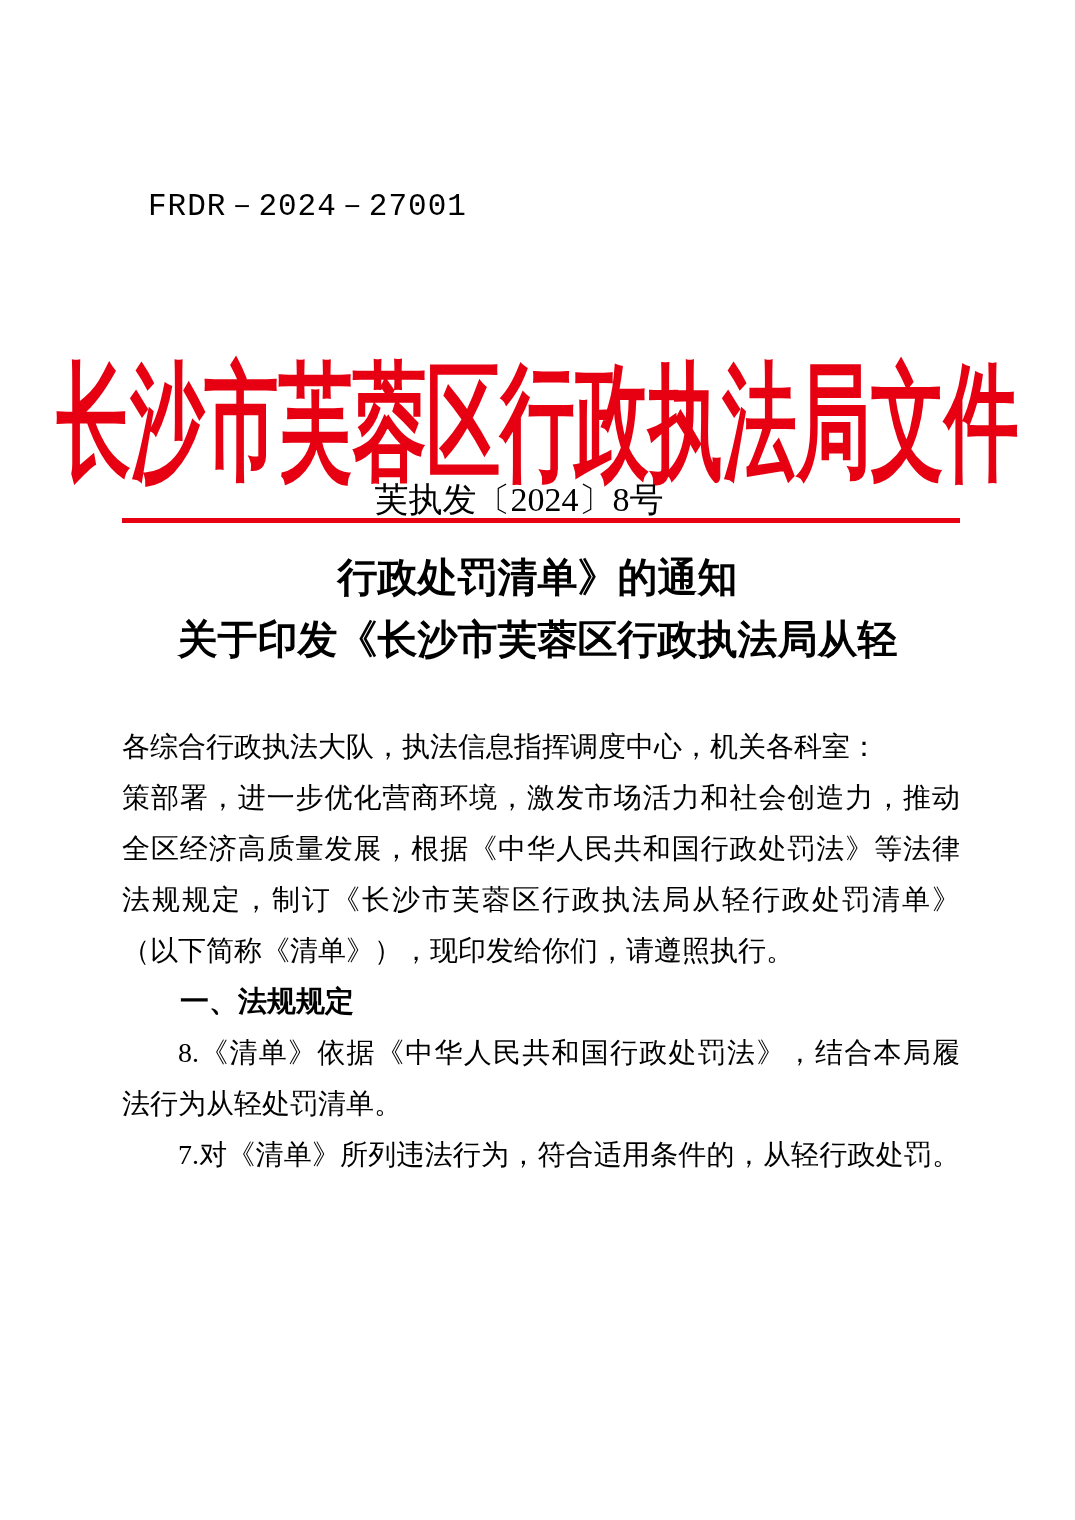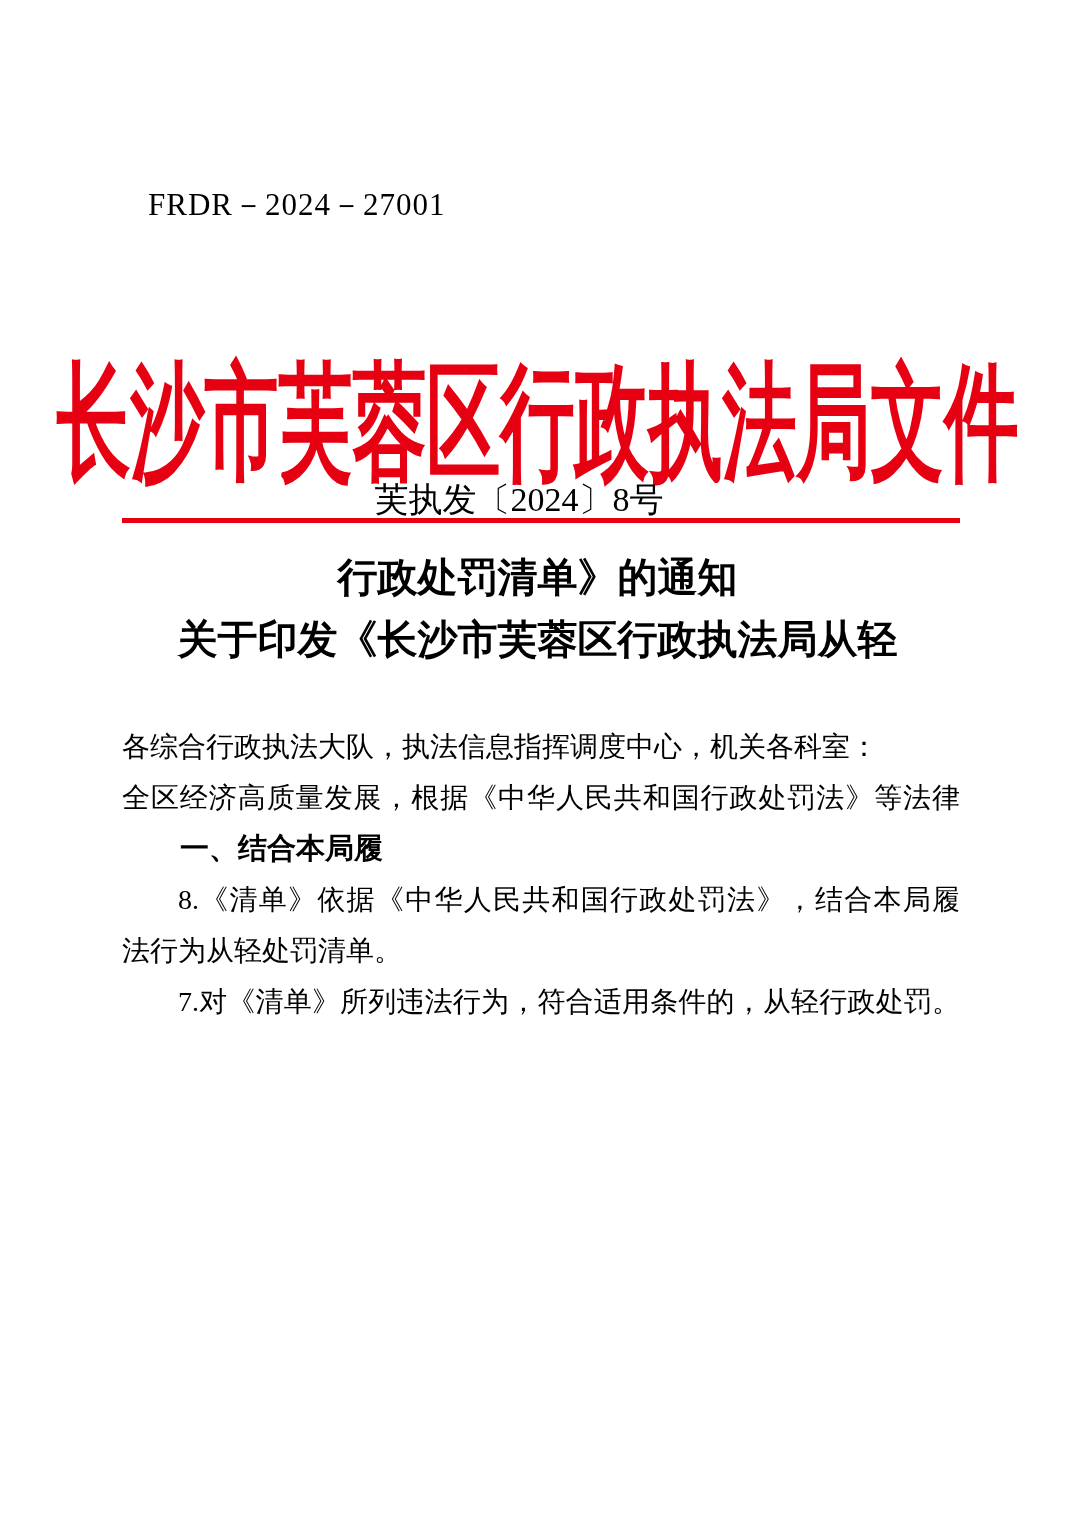--- a/index.html
+++ b/index.html
@@ -11,21 +11,21 @@
     font-family: "Liberation Serif", serif;
     color: #000;
     overflow: hidden;
   }
   .doc-code {
     position: absolute;
     left: 148px;
     top: 184px;
     font-size: 31px;
     letter-spacing: 1px;
-    font-family: Liberation Serif, serif;
+    font-family: Liberation Mono, monospace;
   }
   .masthead-wrap {
     position: absolute;
     left: 0;
     top: 332px;
     width: 1075px;
     text-align: center;
     margin-top: 27px;
   }
   .masthead {
@@ -105,18 +105,21 @@
 
 <div class="red-line"></div>
 
 <div class="notice-title">
   <div>行政处罚清单》的通知</div>
   <div>关于印发《长沙市芙蓉区行政执法局从轻</div>
 </div>
 
 <div class="body-block">
   <div class="bline">各综合行政执法大队，执法信息指挥调度中心，机关各科室：</div>
+  <div class="bline just">策部署，进一步优化营商环境，激发市场活力和社会创造力，推动</div>
   <div class="bline just">全区经济高质量发展，根据《中华人民共和国行政处罚法》等法律</div>
-  <div class="bline indent heading">一、结合本局履</div>
+  <div class="bline just">法规规定，制订《长沙市芙蓉区行政执法局从轻行政处罚清单》</div>
+  <div class="bline">（以下简称《清单》），现印发给你们，请遵照执行。</div>
+  <div class="bline indent heading">一、法规规定</div>
   <div class="bline indent just">8.《清单》依据《中华人民共和国行政处罚法》，结合本局履</div>
   <div class="bline">法行为从轻处罚清单。</div>
   <div class="bline indent just">7.对《清单》所列违法行为，符合适用条件的，从轻行政处罚。</div>
 </div>
 
 </body></html>

